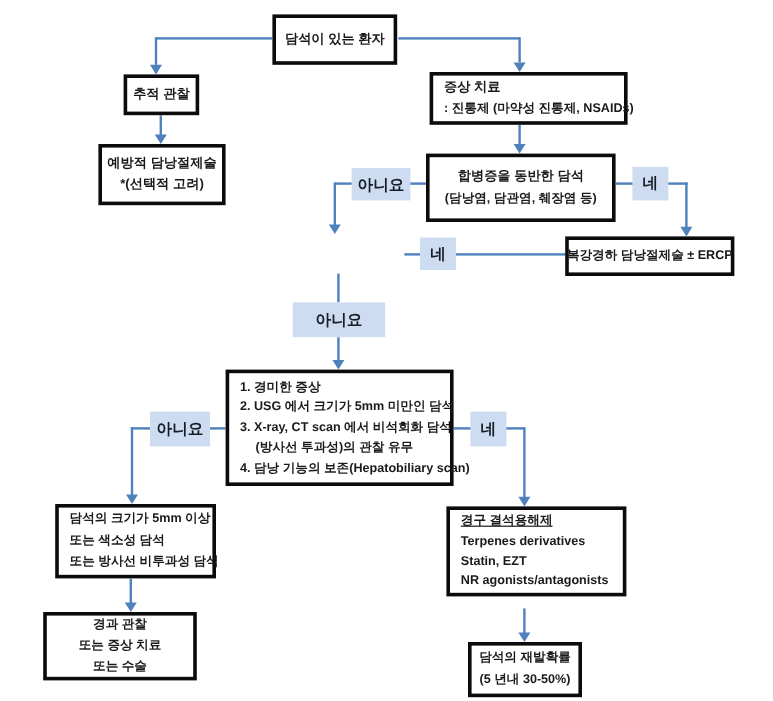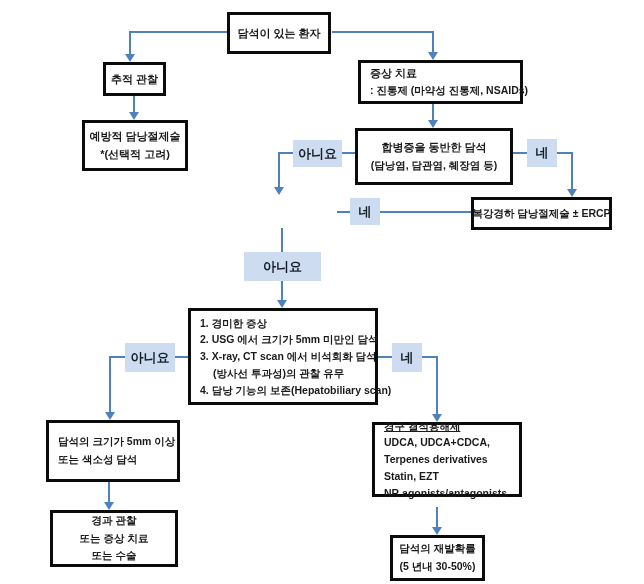--- a/index.html
+++ b/index.html
@@ -120,31 +120,31 @@
     <span>1. 경미한 증상</span>
     <span>2. USG 에서 크기가 5mm 미만인 담석</span>
     <span>3. X-ray, CT scan 에서 비석회화 담석</span>
     <span class="indent">(방사선 투과성)의 관찰 유무</span>
     <span>4. 담낭 기능의 보존(Hepatobiliary scan)</span>
   </div>
 
   <div class="node leftalign fs10" style="left:46px; top:420px; width:134px; height:62px;">
     <span>담석의 크기가 5mm 이상</span>
     <span>또는 색소성 담석</span>
+    <span>또는 방사선 비투과성 담석</span>
   </div>
 
-  <div class="node fs10" style="left:50px; top:510px; width:128px; height:57px;">
+  <div class="node fs10" style="left:36px; top:510px; width:128px; height:57px;">
     <span>경과 관찰</span>
     <span>또는 증상 치료</span>
     <span>또는 수술</span>
   </div>
 
   <div class="node leftalign fs10 tight" style="left:372px; top:422px; width:150px; height:75px;">
     <span class="u">경구 결석용해제</span>
-    <span>UDCA, UDCA+CDCA,</span>
     <span>Terpenes derivatives</span>
     <span>Statin, EZT</span>
     <span>NR agonists/antagonists</span>
   </div>
 
   <div class="node fs10" style="left:390px; top:535px; width:95px; height:46px;">
     <span>담석의 재발확률</span>
     <span>(5 년내 30-50%)</span>
   </div>
 

